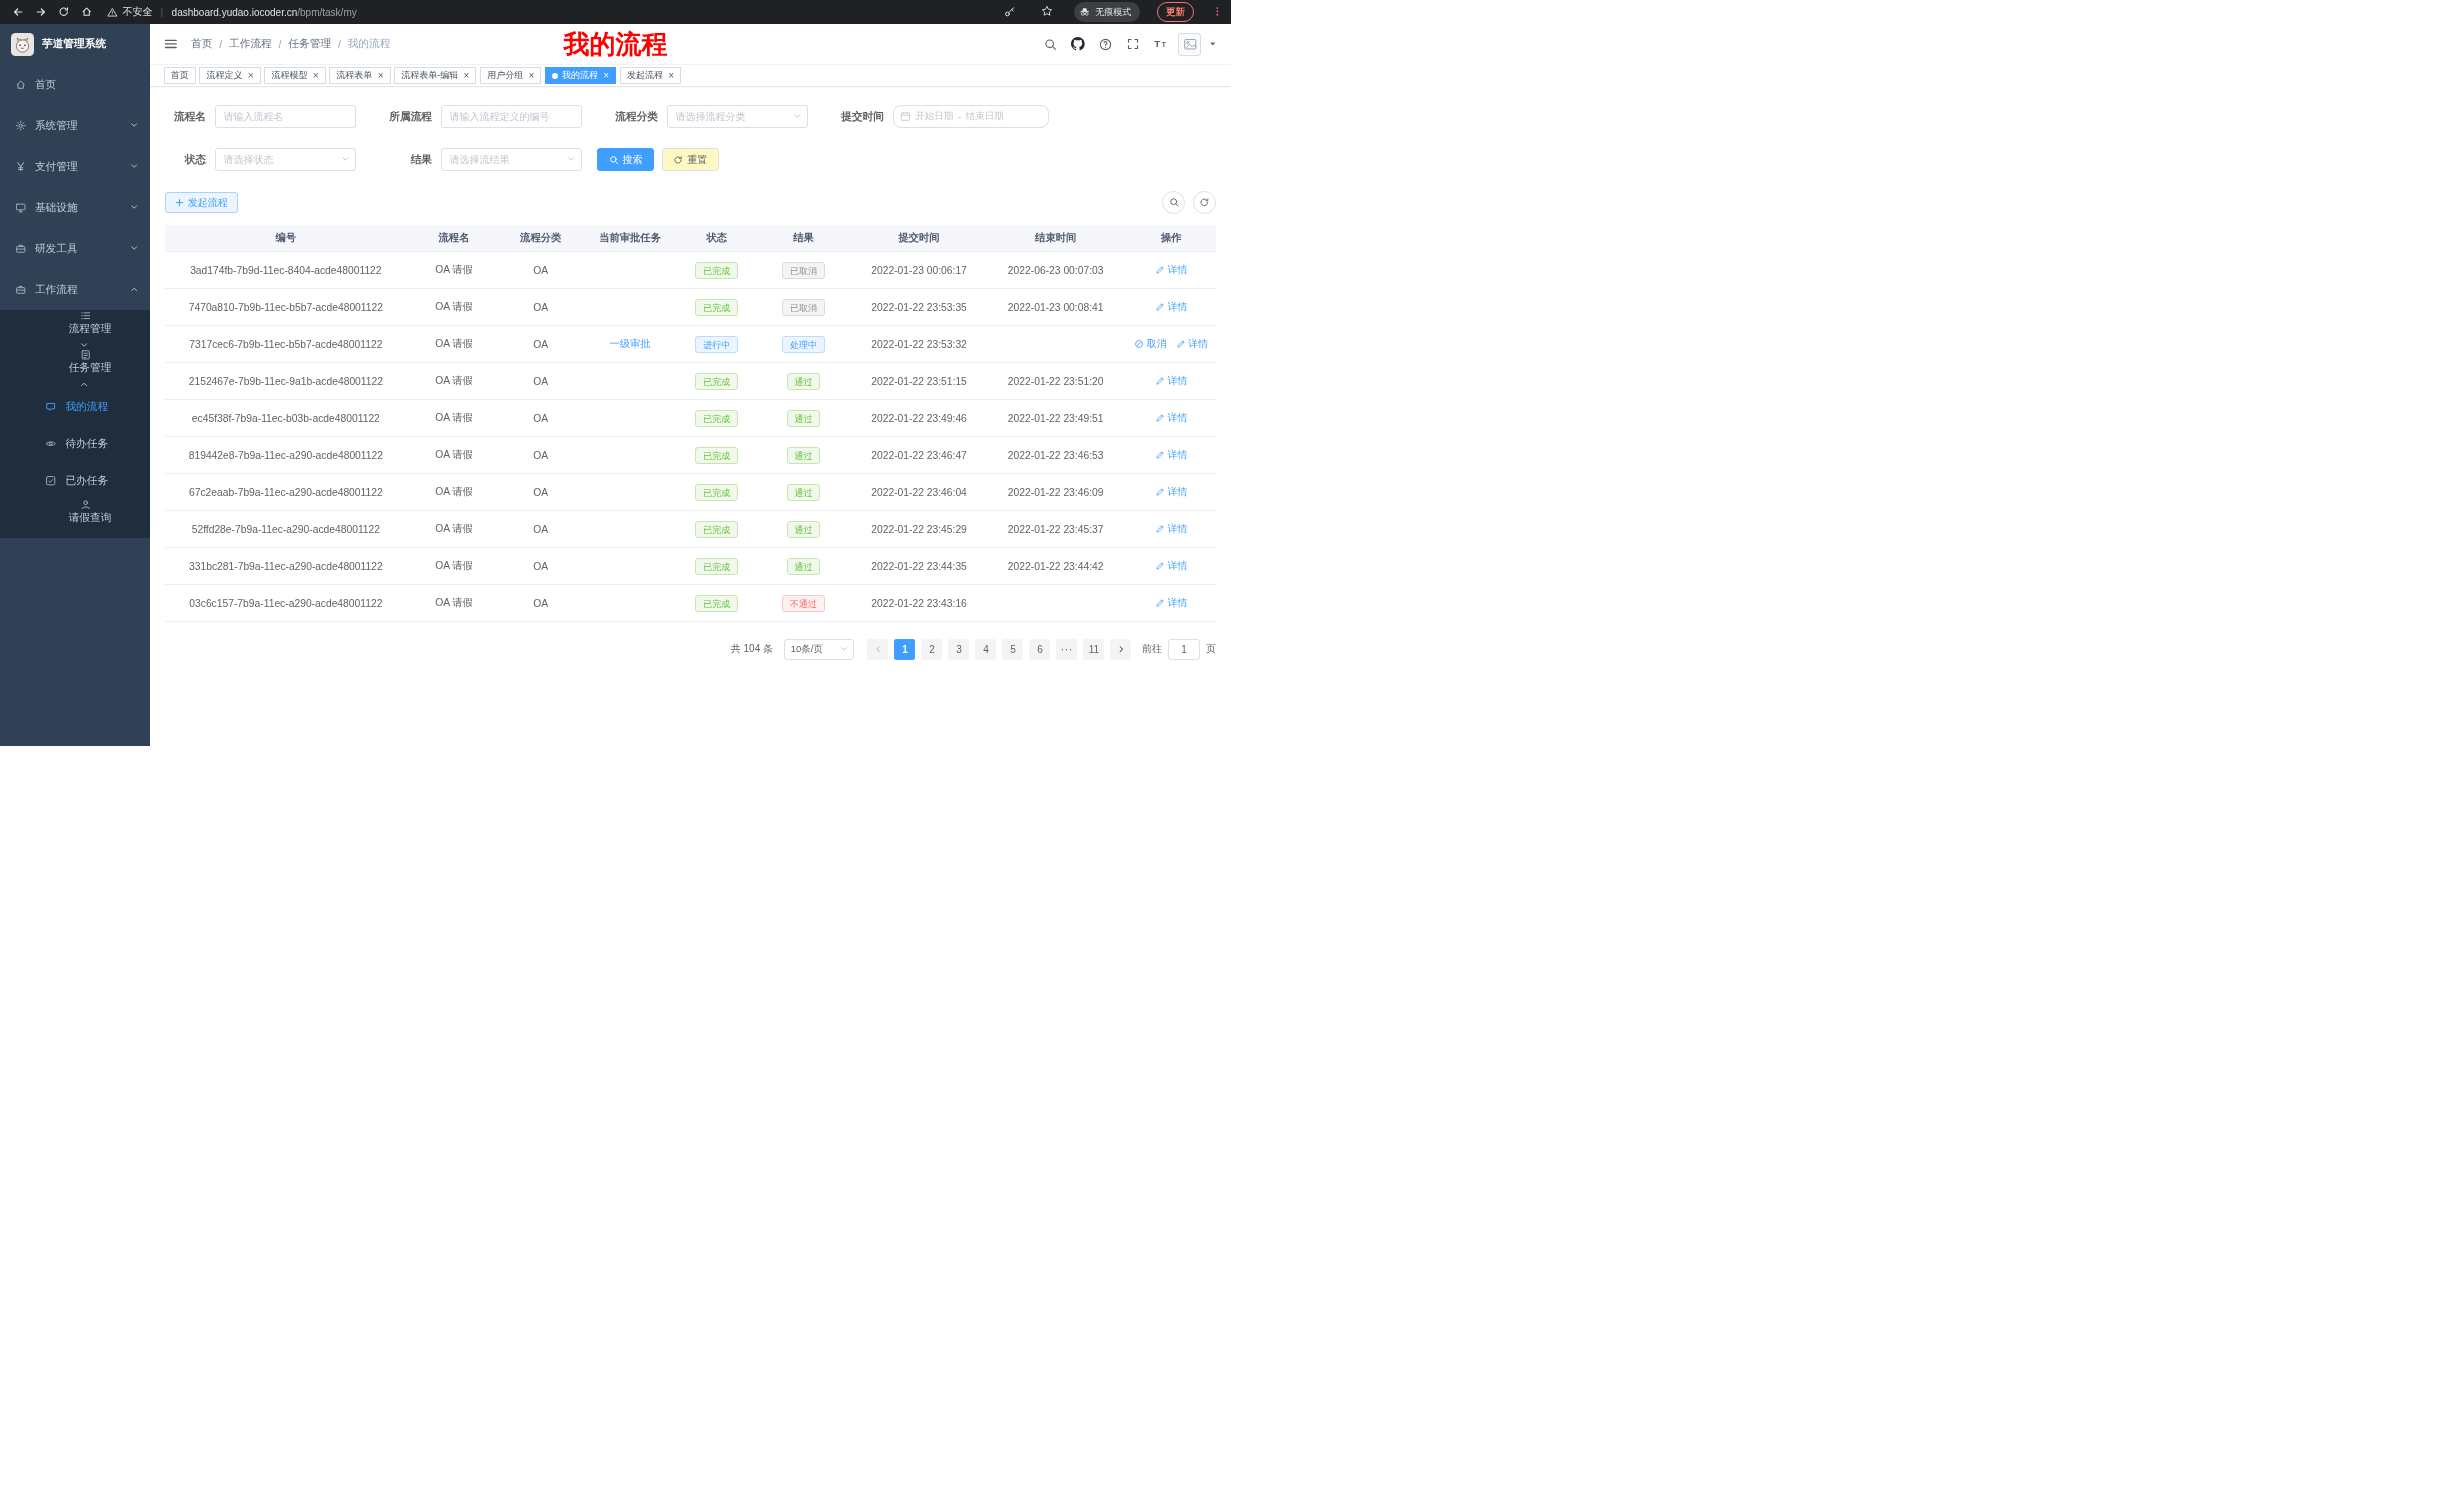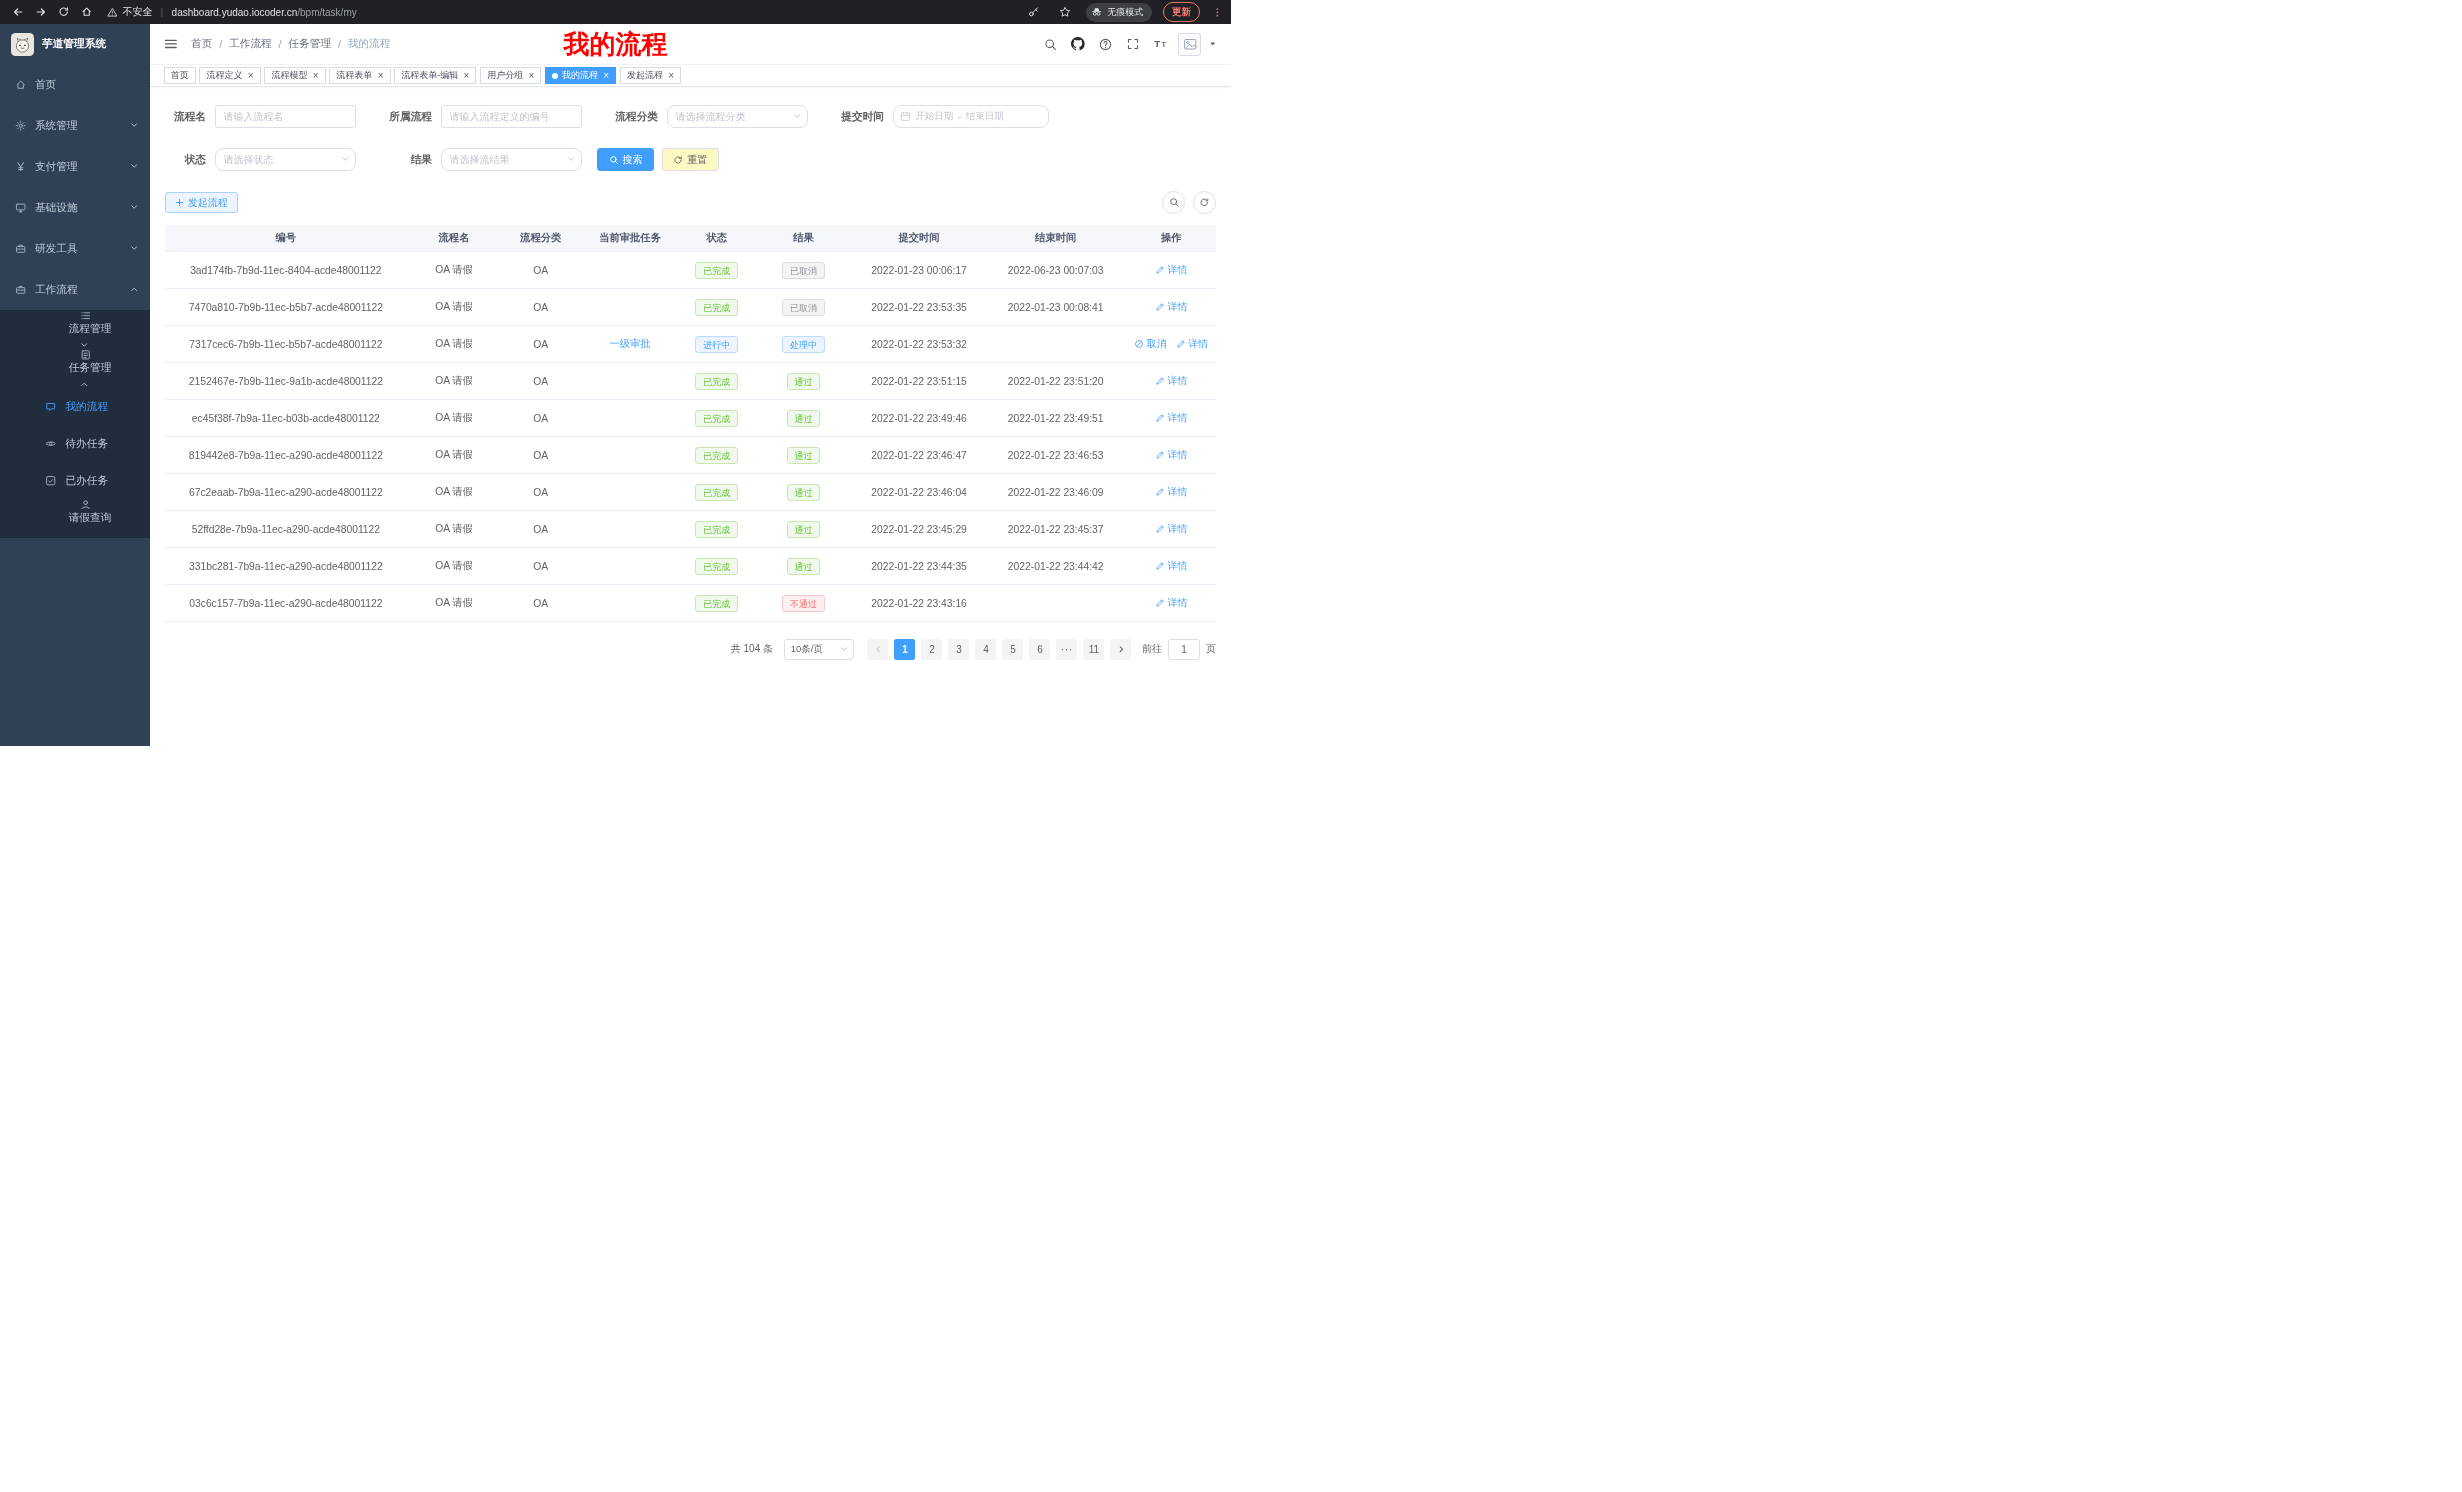--- a/index.html
+++ b/index.html
@@ -6,21 +6,21 @@
   html,body { width:1231px; height:746px; }
   body { font-family:"Liberation Sans","DejaVu Sans",sans-serif; background:#fff; overflow:hidden; position:relative; }
   .icn{ display:inline-flex; align-items:center; justify-content:center; }
 
   
   .browser-bar{ height:24px; background:#202124; display:flex; align-items:center; padding:0 7.6px; gap:3px; color:#dee1e6; }
   .b-icn{ display:inline-flex; align-items:center; justify-content:center; width:20px; height:18px; color:#dee1e6; cursor:pointer; }
   .addr{ flex:1; display:flex; align-items:center; gap:4.6px; margin:0 7.6px; font-size:10px; color:#dee1e6; }
   .addr-sep{ color:#5f6368; margin:0 3.8px; font-size:9px; }
   .url-path{ color:#9aa0a6; }
-  .b-right{ display:flex; align-items:center; gap:11px; }
+  .b-right{ display:flex; gap:17px; }
   .incog{ display:flex; align-items:center; gap:4.6px; background:#3c4043; border-radius:10px; padding:3px 8.4px 3px 5.3px; font-size:9px; color:#e8eaed; }
   .update-chip{ border:0.8px solid #f0776a; color:#f57c6e; border-radius:10px; padding:2.3px 8.4px; font-size:9.5px; font-weight:700; cursor:pointer; }
   .update-dots{ width:12px; color:#f57c6e; }
 
   
   .app{ display:flex; height:722px; }
   .sidebar{ width:150px; background:#304156; flex-shrink:0; display:flex; flex-direction:column; overflow:hidden; }
   .logo-row{ height:40px; display:flex; align-items:center; gap:7.6px; padding-left:11.4px; cursor:pointer; flex-shrink:0; }
   .logo-title{ color:#fff; font-size:10.7px; font-weight:700; }
   .menu-item{ display:flex; align-items:center; cursor:pointer; color:#bfcbd9; font-size:10.7px; }
@@ -54,21 +54,21 @@
   .tab-dot{ width:6px; height:6px; border-radius:50%; background:#fff; display:inline-block; }
   .tab-close{ font-size:10px; line-height:1; margin-left:1.5px; opacity:.9; cursor:pointer; }
 
   .content{ padding:18px 15px 0; flex:1; overflow:hidden; }
   .filter-row{ display:flex; align-items:center; margin-bottom:20px; }
   .f-label{ font-size:10.7px; font-weight:700; color:#606266; text-align:right; padding-right:9px; flex-shrink:0; width:50px; }
   .f-label.ml{ width:70px; margin-left:15px; }
   .f-input,.f-select,.f-range{ height:23px; border:0.8px solid #dcdfe6; border-radius:3px; background:#fff; font-size:10px; color:#606266; font-family:inherit; }
   .f-input{ width:141px; padding:0 7.6px; outline:none; }
   .f-input::placeholder{ color:#bfc4cc; }
-  .f-select{ width:141px; display:flex; align-items:center; padding:0 6px 0 7.6px; cursor:pointer;border-radius:8px; }
+  .f-select{ width:141px; display:flex; align-items:center; padding:0 6px 0 7.6px; cursor:pointer; }
   .f-select .ph{ flex:1; color:#bfc4cc; }
   .sel-arrow{ color:#c0c4cc; display:inline-flex; }
   .f-range{ width:156px; display:flex; align-items:center; gap:4.6px; padding:0 6px; color:#bfc4cc; cursor:pointer;border-radius:8px; }
   .f-range .ph{ font-size:9.5px; }
   .range-sep{ color:#bfc4cc; }
 
   .btn{ height:23px; border-radius:3px; display:inline-flex; align-items:center; gap:3.8px; font-size:10px; padding:0 10.7px; cursor:pointer; border:0.8px solid transparent; font-family:inherit; }
   .btn.primary{ background:#409eff; border-color:#409eff; color:#fff; margin-left:15px; }
   .btn.default{ background:#fef9c3; border-color:#dcdfe6; color:#606266; margin-left:7.6px; }
   .btn.plain{ background:#ecf5ff; border-color:#a6d2ff; color:#409eff; height:21px; padding:0 9px; }

